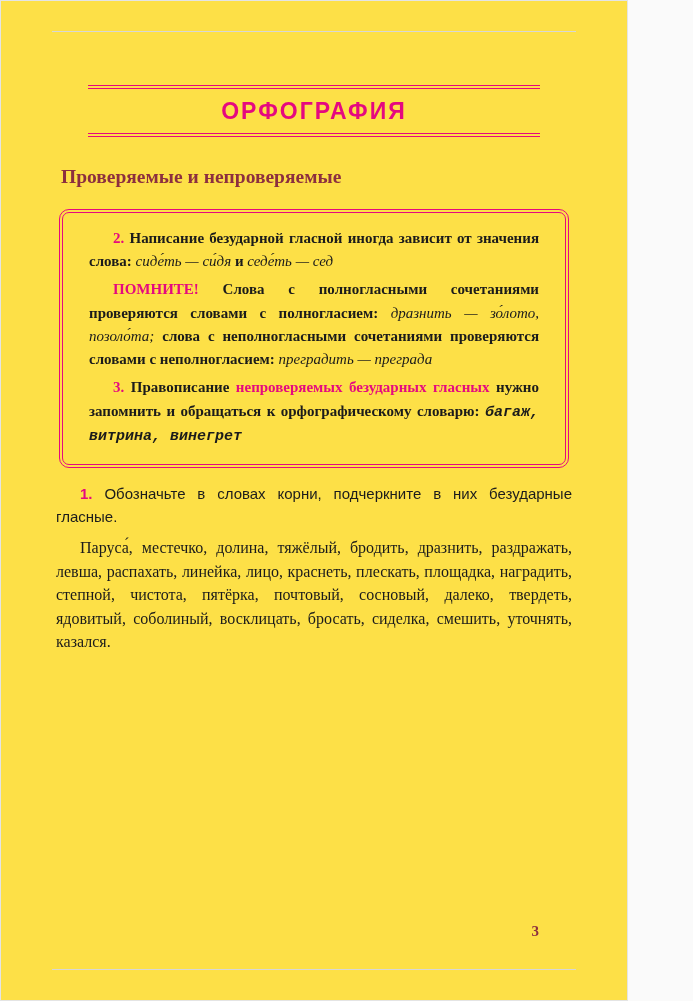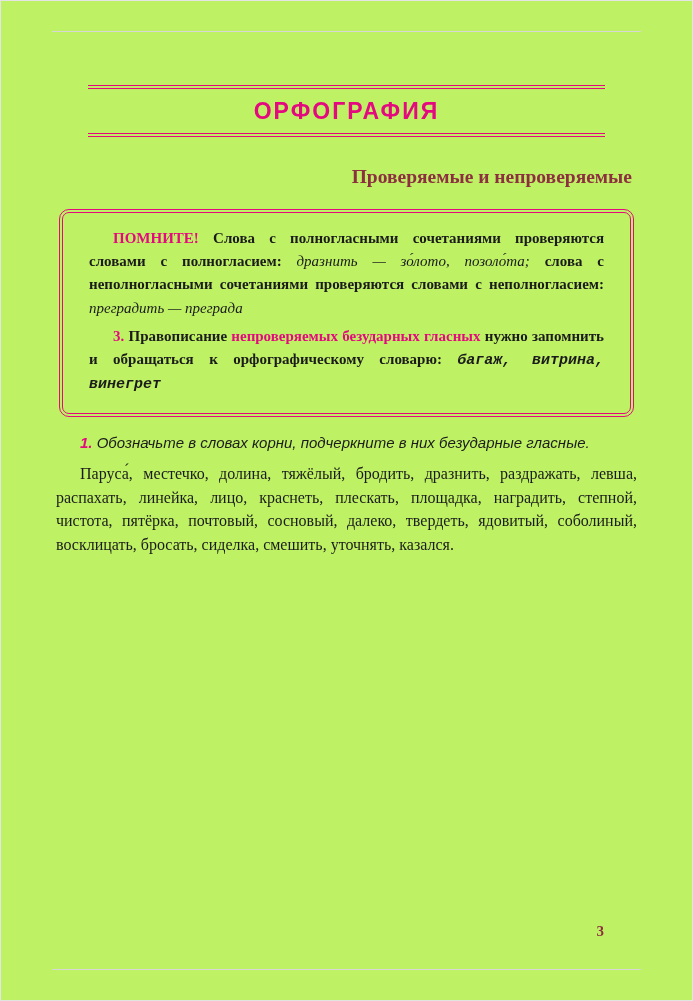--- a/index.html
+++ b/index.html
@@ -1,37 +1,37 @@
 <!DOCTYPE html>
 <html><head>
 <meta charset="utf-8">
 <style>
   :root { --accent:#e5097f; --title-red:#8c2f3f; --ink:#1b1b1b; }
   * { box-sizing:border-box; }
   html,body { margin:0; padding:0; background:#fafafa; }
   .page {
-    position:relative; width:693px; height:1001px; background:#bef264;
+    position:relative; width:628px; height:1001px; background:#fde047;
     border:1px solid #e4e4e4; overflow:hidden;
     font-family:"Liberation Serif", serif; color:var(--ink);
   }
   .trim-line { position:absolute; left:51px; right:51px; height:1px; background:#d7d7d7; }
   .trim-top { top:30px; }
   .trim-bottom { top:968px; }
 
   .banner {
     margin:84px 87px 0; padding:9px 0 8px; text-align:center;
     border-top:4px double var(--accent); border-bottom:4px double var(--accent);
   }
   .banner-title {
     font-family:"Liberation Sans", sans-serif; font-weight:bold;
     font-size:23px; letter-spacing:2px; color:var(--accent);
   }
 
   .lesson-title {
-    margin:25px 60px 0; text-align:right; font-weight:bold;
+    margin:25px 60px 0; text-align:left; font-weight:bold;
     font-size:19.5px; line-height:1.58; color:var(--title-red);
     font-family:"Liberation Serif", serif;
   }
 
   .section-heading {
     margin:23px 0 0; text-align:center;
     font-family:"Liberation Sans", sans-serif; font-weight:bold;
     font-size:15.5px; letter-spacing:2.5px; word-spacing:10px; color:#3b3b3b;
   }
 
@@ -39,21 +39,21 @@
     margin:16px 58px 0; border:4px double var(--accent); border-radius:10px;
     padding:9px 26px 11px; font-weight:bold; font-size:15px; line-height:1.55;
   }
   .rule-item { margin:5px 0; text-indent:24px; text-align:justify; }
   .accent-bold { color:var(--accent); font-weight:bold; }
   .example { font-style:italic; font-weight:normal; }
   .example-bold { font-style:italic; font-weight:bold;font-family:Liberation Mono, monospace; }
 
   .task-para {
     margin:15px 55px 0; font-family:"Liberation Sans", sans-serif;
-    font-size:15px; line-height:1.5; text-align:justify; text-indent:24px; color:#1c1c1c;font-style:italic;
+    font-size:15px; line-height:1.5; text-align:justify; text-indent:24px; color:#1c1c1c;
   }
   .task-num { color:var(--accent); font-weight:bold; }
   .words-para {
     margin:8px 55px 0; font-size:16px; line-height:1.47;
     text-align:justify; text-indent:24px;
   }
   .page-number {
     position:absolute; right:88px; bottom:60px;
     font-weight:bold; font-size:15px; color:var(--title-red);
   }
@@ -70,20 +70,27 @@
   </div>
 
   <h1 class="lesson-title">
     <span>Проверяемые и непроверяемые</span><br>
   </h1>
 
 
   <div class="rule-box">
 
 
+    <p class="rule-item">
+      <span class="accent-bold">2.</span>
+      <span>Написание безударной гласной иногда зависит от значения слова:</span>
+      <span class="example">сиде́ть — си́дя</span>
+      <span>и</span>
+      <span class="example">седе́ть — сед</span>
+    </p>
 
     <p class="rule-item">
       <span class="accent-bold">ПОМНИТЕ!</span>
       <span>Слова с полногласными сочетаниями проверяются словами с полногласием:</span>
       <span class="example">дразнить — зо́лото, позоло́та;</span>
       <span>слова с неполногласными сочетаниями проверяются словами с неполногласием:</span>
       <span class="example">преградить — преграда</span>
     </p>
 
     <p class="rule-item">

